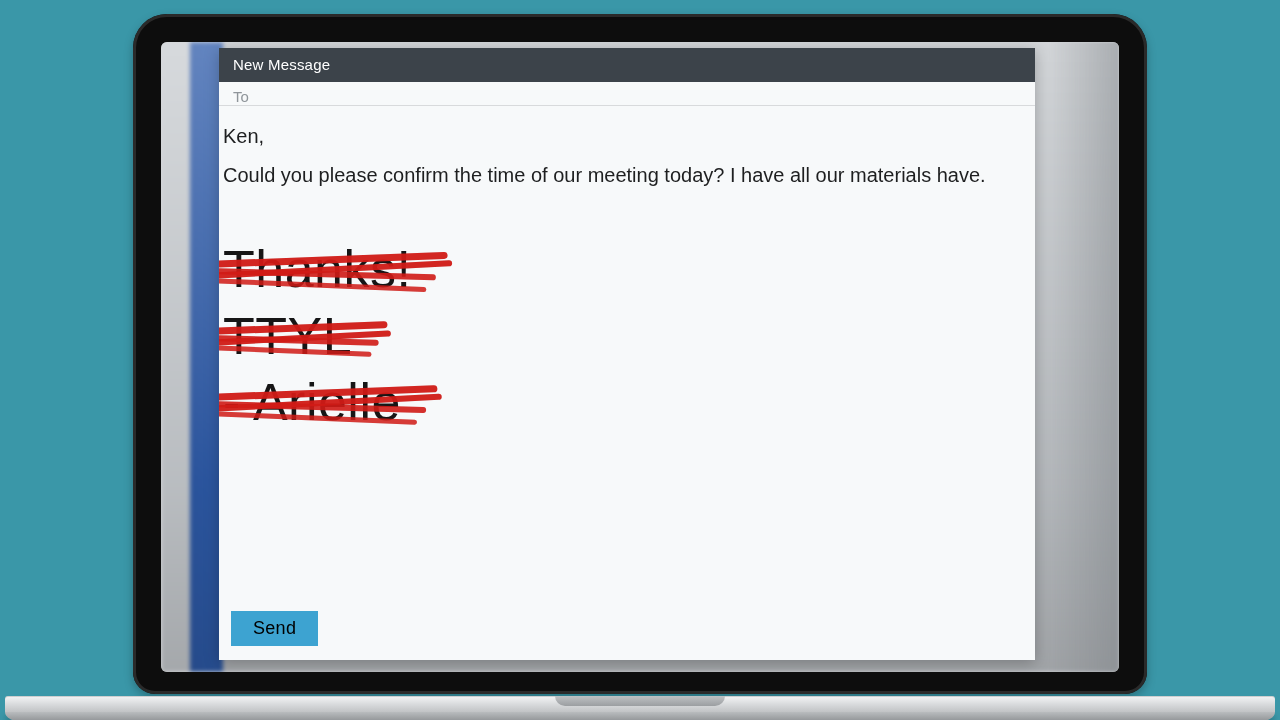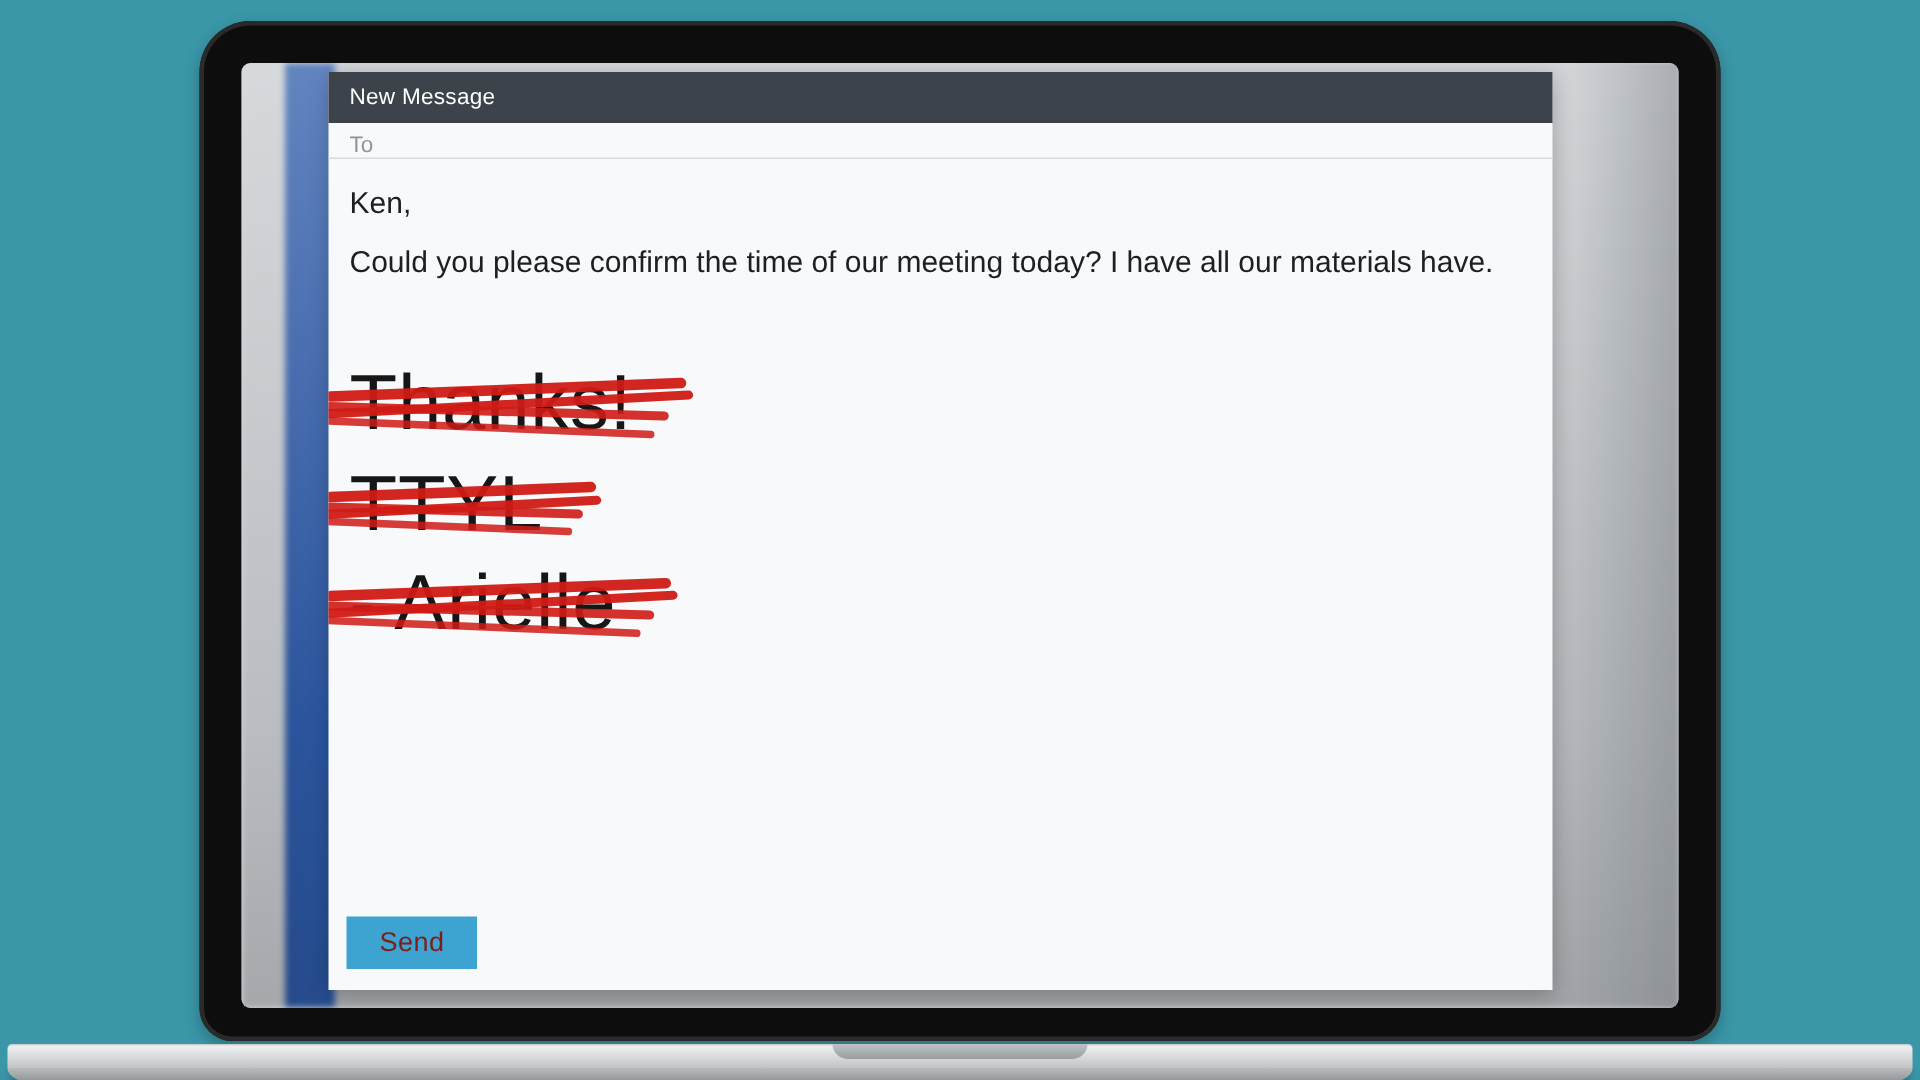--- a/index.html
+++ b/index.html
@@ -126,21 +126,21 @@
       color: #2b2b2b;
       font-family: inherit;
     }
     .compose-field input::placeholder {
       color: #8f959a;
       font-weight: 400;
     }
 
     .compose-body {
       flex: 1 1 auto;
-      padding: 16px 14px 10px 14px;
+      padding: 16px 14px 10px 4px;
       color: #1e1f20;
       font-size: 20px;
       line-height: 1.45;
       overflow: hidden;
       cursor: text;
       position: relative;
     }
     .body-line { margin-bottom: 10px; }
     .body-para { margin-top: 2px; font-size: 20px; }
 
@@ -180,21 +180,21 @@
     .so-line .strike span:nth-child(1){ top:-8px; transform: rotate(-2.2deg) scaleX(1.02); }
     .so-line .strike span:nth-child(2){ top:-1px; transform: rotate(1.6deg)  scaleX(.97);  height:6px; opacity:.9; }
     .so-line .strike span:nth-child(3){ top: 4px; transform: rotate(-3deg)   scaleX(1.04); height:6px; }
     .so-line .strike span:nth-child(4){ top: 9px; transform: rotate(2.4deg)  scaleX(.93);  height:5px; opacity:.85; }
 
     .compose-footer {
       padding: 10px 12px 14px 12px;
     }
     .send-btn {
       background: #3da3d1;
-      color: #7f1d1d;
+      color: #000000;
       border: none;
       font-size: 18px;
       padding: 7px 22px;
       cursor: pointer;
       font-family: inherit;
       letter-spacing: .3px;
     }
   </style>
 </head>
 <body>

